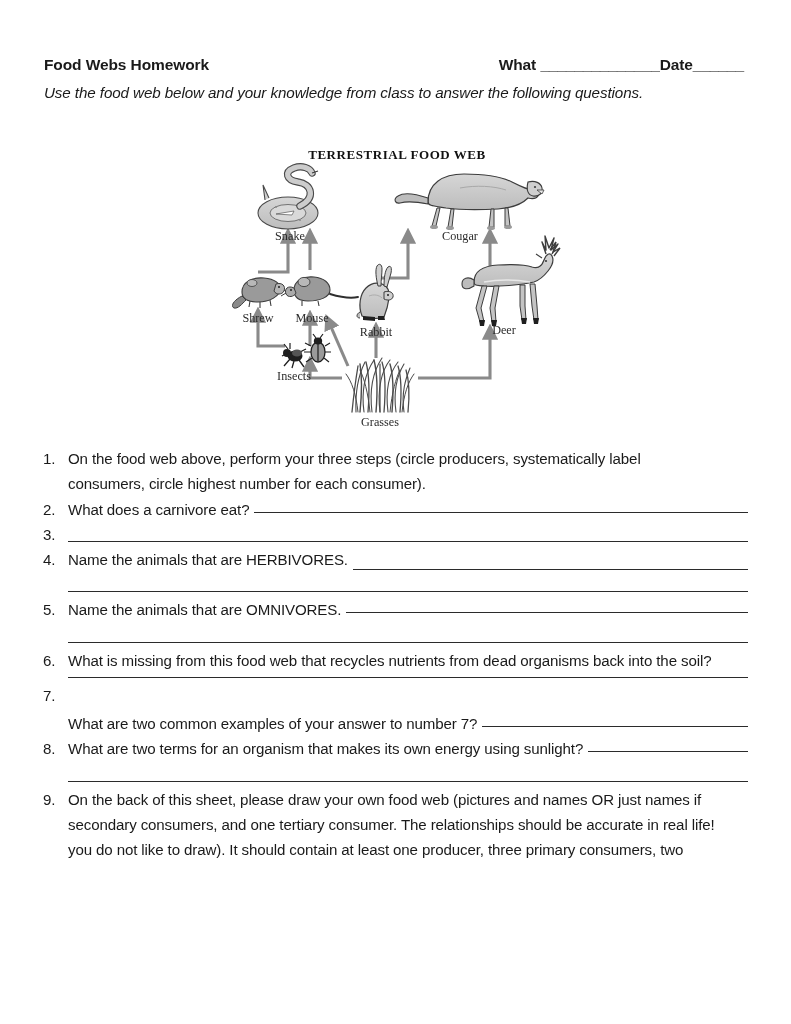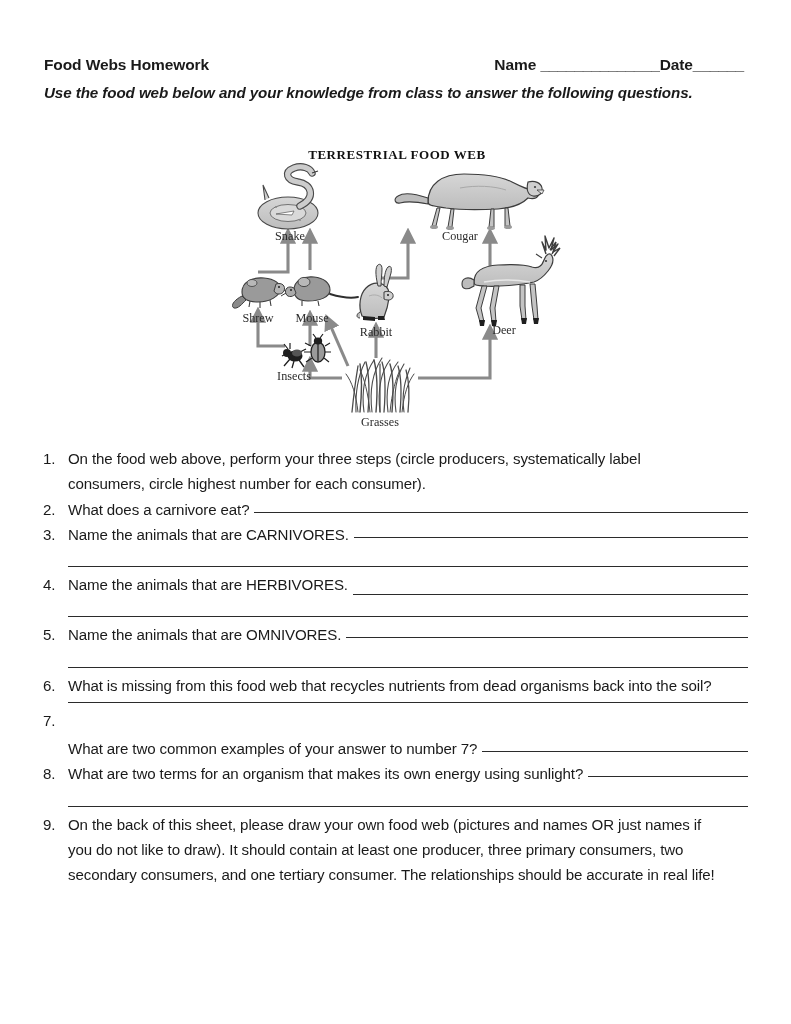--- a/index.html
+++ b/index.html
@@ -44,21 +44,21 @@
     white-space: nowrap;
     letter-spacing: -0.1px;
   }
 
   .instruction {
     position: absolute;
     left: 44px;
     top: 84px;
     width: 710px;
     font-size: 15.2px;
-    font-weight: bold;
+    font-weight: normal;
     font-style: italic;
     letter-spacing: -0.1px;
   }
 
   
   .diagram {
     position: absolute;
     left: 232px;
     top: 130px;
     width: 330px;
@@ -136,21 +136,21 @@
     width: 100%;
   }
 </style>
 </head>
 <body>
 
 <div class="page">
 
   <div class="header-row">
     <div class="doc-title">Food Webs Homework</div>
-    <div class="name-date">Name ______________Date______</div>
+    <div class="name-date">What ______________Date______</div>
   </div>
 
   <div class="instruction">Use the food web below and your knowledge from class to answer the following questions.</div>
 
   <div class="diagram">
     <div class="diagram-title">TERRESTRIAL FOOD WEB</div>
 
     <svg width="330" height="305" viewBox="0 0 330 305">
       <defs>
         <marker id="ah" viewBox="0 0 10 10" refX="6" refY="5" markerWidth="5.2" markerHeight="5.2" orient="auto">
@@ -338,24 +338,20 @@
         <div class="q-text" style="display:flex;align-items:baseline;">
           <span>What does a carnivore eat?</span>
           <span class="fill" style="flex:1 1 auto;margin-left:5px;"></span>
         </div>
       </div>
     </div>
 
     <div class="q">
       <div class="q-num">3.</div>
       <div class="q-body">
-        <div class="q-text" style="display:flex;align-items:baseline;">
-          <span>Name the animals that are CARNIVORES.</span>
-          <span class="fill" style="flex:1 1 auto;margin-left:5px;"></span>
-        </div>
         <div class="fill-line"></div>
       </div>
     </div>
 
     <div class="q">
       <div class="q-num">4.</div>
       <div class="q-body">
         <div class="q-text" style="display:flex;align-items:flex-end;">
           <span>Name the animals that are HERBIVORES.</span>
           <span class="fill" style="flex:1 1 auto;margin-left:5px;"></span>
@@ -401,19 +397,19 @@
           <span class="fill" style="flex:1 1 auto;margin-left:5px;"></span>
         </div>
         <div class="fill-line"></div>
       </div>
     </div>
 
     <div class="q">
       <div class="q-num">9.</div>
       <div class="q-body">
         <div class="q-text">On the back of this sheet, please draw your own food web (pictures and names OR just names if</div>
+        <div class="q-text">secondary consumers, and one tertiary consumer. The relationships should be accurate in real life!</div>
         <div class="q-text">you do not like to draw). It should contain at least one producer, three primary consumers, two</div>
-        <div class="q-text">secondary consumers, and one tertiary consumer. The relationships should be accurate in real life!</div>
       </div>
     </div>
 
   </div>
 </div>
 
 </body></html>

